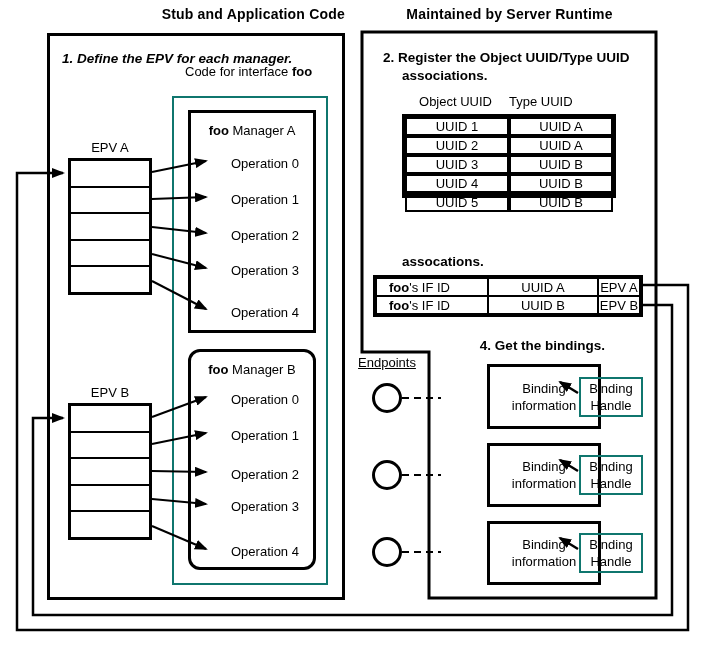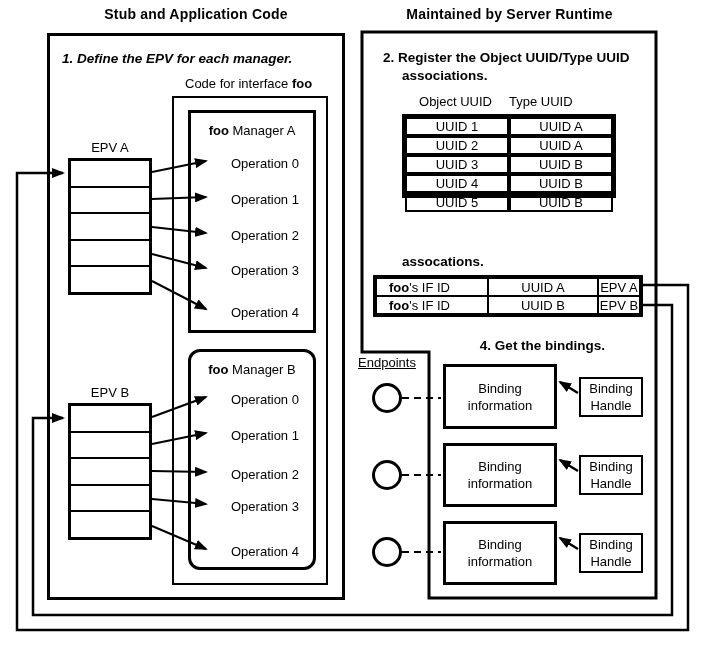--- a/index.html
+++ b/index.html
@@ -6,21 +6,21 @@
   #canvas{
     position:relative;width:701px;height:656px;background:#ffffff;
     font-family:"Liberation Sans","DejaVu Sans",sans-serif;color:#000;
     overflow:hidden;
   }
   .abs{position:absolute;}
   .ttl{font-weight:bold;font-size:14px;text-align:center;letter-spacing:.2px;}
   .step{font-weight:bold;font-size:13.5px;line-height:18px;white-space:pre;}
   .lbl{font-size:13px;}
   .box{position:absolute;border:3px solid #000;box-sizing:border-box;background:transparent;}
-  .thinbox{position:absolute;border:2px solid #000000;box-sizing:border-box;background:transparent;}
+  .thinbox{position:absolute;border:2px solid #0f766e;box-sizing:border-box;background:transparent;}
 
   
   .epv{display:flex;flex-direction:column;}
   .epv .slot{flex:1;}
   .epv .slot + .slot{border-top:2.5px solid #000;}
 
   
   .mgr-label{position:absolute;left:0;right:0;top:10px;text-align:center;font-size:13px;}
   .op{position:absolute;left:40px;font-size:13px;white-space:nowrap;}
 
@@ -31,40 +31,40 @@
       font-size:13px;margin:0;}
 
   
   .t3{position:absolute;border:3px solid #000;box-sizing:border-box;
       display:grid;grid-template-columns:112px 110px 1fr;grid-auto-rows:1fr;}
   .t3 .cell{border:1.5px solid #000;display:flex;align-items:center;font-size:13px;
       justify-content:center;white-space:pre;}
   .t3 .cell.first{justify-content:flex-start;padding-left:12px;}
 
   .bind-info{display:flex;align-items:center;justify-content:center;text-align:center;
-      font-size:13px;line-height:17px;padding:8px 14px;}
+      font-size:13px;line-height:17px;padding:8px 14px;margin-left:44px;}
   .bind-handle{display:flex;align-items:center;justify-content:center;text-align:center;
       font-size:13px;line-height:17px;padding:0 6px;}
 
   svg.overlay{position:absolute;left:0;top:0;z-index:5;pointer-events:none;}
   .b{font-weight:bold;}
 </style>
 </head>
 <body>
 
 <div id="canvas">
 
-  <div class="abs ttl" style="left:47px;top:6px;width:298px;">Stub and Application Code</div>
+  <div class="abs ttl" style="left:47px;top:6px;width:298px;text-align:right;">Stub and Application Code</div>
   <div class="abs ttl" style="left:362px;top:6px;width:295px;">Maintained by Server Runtime</div>
 
   <div class="box" style="left:47px;top:33px;width:298px;height:567px;"></div>
 
   <div class="abs step" style="left:62px;top:50px;font-style:italic;">1. Define the EPV for each manager.</div>
 
-  <div class="abs lbl" style="left:185px;top:76px;white-space:nowrap;"><span>Code for interface </span><span class="b">foo</span></div>
+  <div class="abs lbl" style="left:185px;top:64px;white-space:nowrap;"><span>Code for interface </span><span class="b">foo</span></div>
   <div class="thinbox" style="left:172px;top:96px;width:156px;height:489px;border-width:2.5px;"></div>
 
   <div class="box" style="left:188px;top:110px;width:128px;height:223px;">
     <div class="mgr-label"><span class="b">foo</span><span> Manager A</span></div>
     <div class="op" style="top:43px;">Operation 0</div>
     <div class="op" style="top:79px;">Operation 1</div>
     <div class="op" style="top:115px;">Operation 2</div>
     <div class="op" style="top:150px;">Operation 3</div>
     <div class="op" style="top:192px;">Operation 4</div>
   </div>

